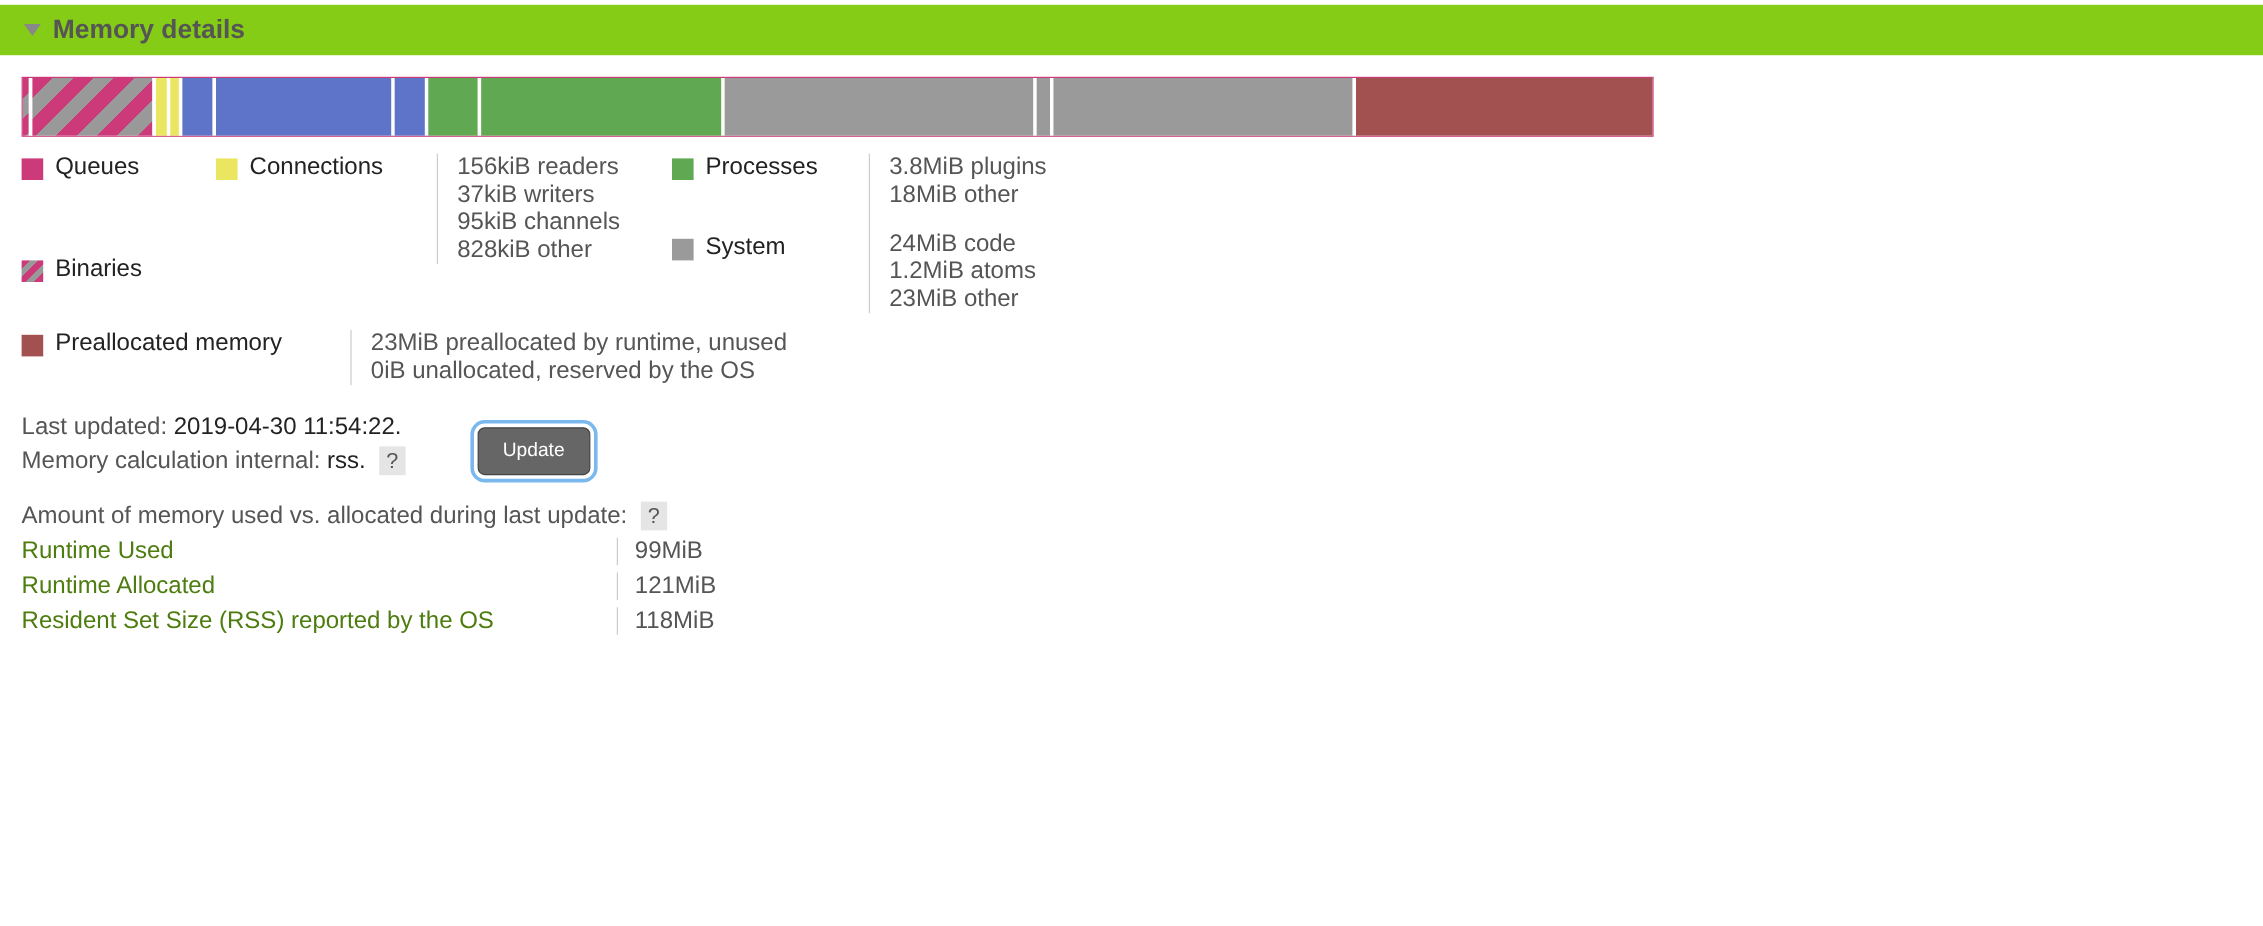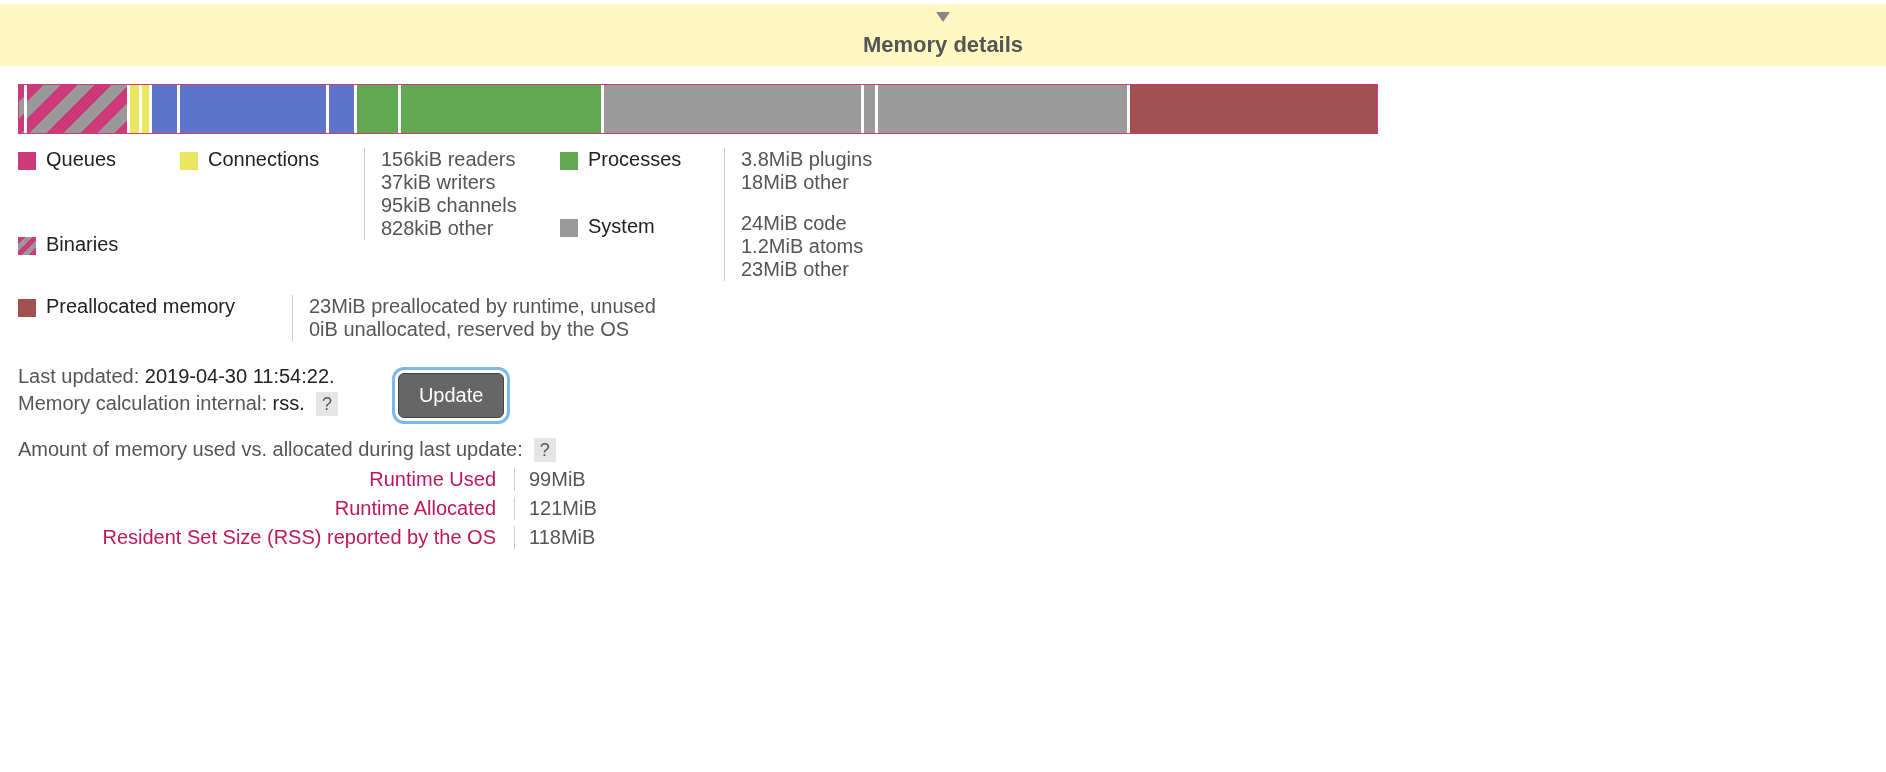--- a/index.html
+++ b/index.html
@@ -8,27 +8,26 @@
     padding: 0;
     background: #fff;
     font-family: -apple-system, BlinkMacSystemFont, "Segoe UI", Helvetica, Arial, sans-serif;
     font-size: 20px;
     color: #444;
   }
   .panel {
     margin-top: 4px;
   }
   .panel-header {
-    background: #fef9c3;
+    background: #84cc16;
     padding: 8px 20px;
     display: flex;
     align-items: center;
     gap: 10px;
     cursor: pointer;
-    flex-direction: column;
   }
   .triangle {
     width: 0;
     height: 0;
     border-left: 7px solid transparent;
     border-right: 7px solid transparent;
     border-top: 10px solid #888;
   }
   .panel-title {
     font-weight: 700;
@@ -115,41 +114,41 @@
     text-align: center;
     line-height: 24px;
     cursor: pointer;
     font-size: 18px;
   }
   .update-btn {
     background: #666;
     color: #fff;
     border: 1px solid #444;
     border-radius: 6px;
-    font-size: 20px;
+    font-size: 16px;
     padding: 10px 20px;
     cursor: pointer;
     outline: 3px solid #7ab8ee;
     outline-offset: 3px;
   }
   .meta-row { display: flex; align-items: center; gap: 60px; }
 
   .mem-table {
     margin-top: 6px;
   }
   .mem-table-row {
     display: flex;
     align-items: baseline;
     gap: 18px;
     margin-bottom: 6px;
   }
   .mem-table-label {
-    text-align: right;
+    text-align: left;
     width: 478px;
-    color: #be185d;
+    color: #4d7c0f;
   }
   .mem-table-val {
     color: #555;
     border-left: 1px solid #ccc;
     padding-left: 14px;
     min-width: 80px;
   }
 </style>
 </head>
 <body>

